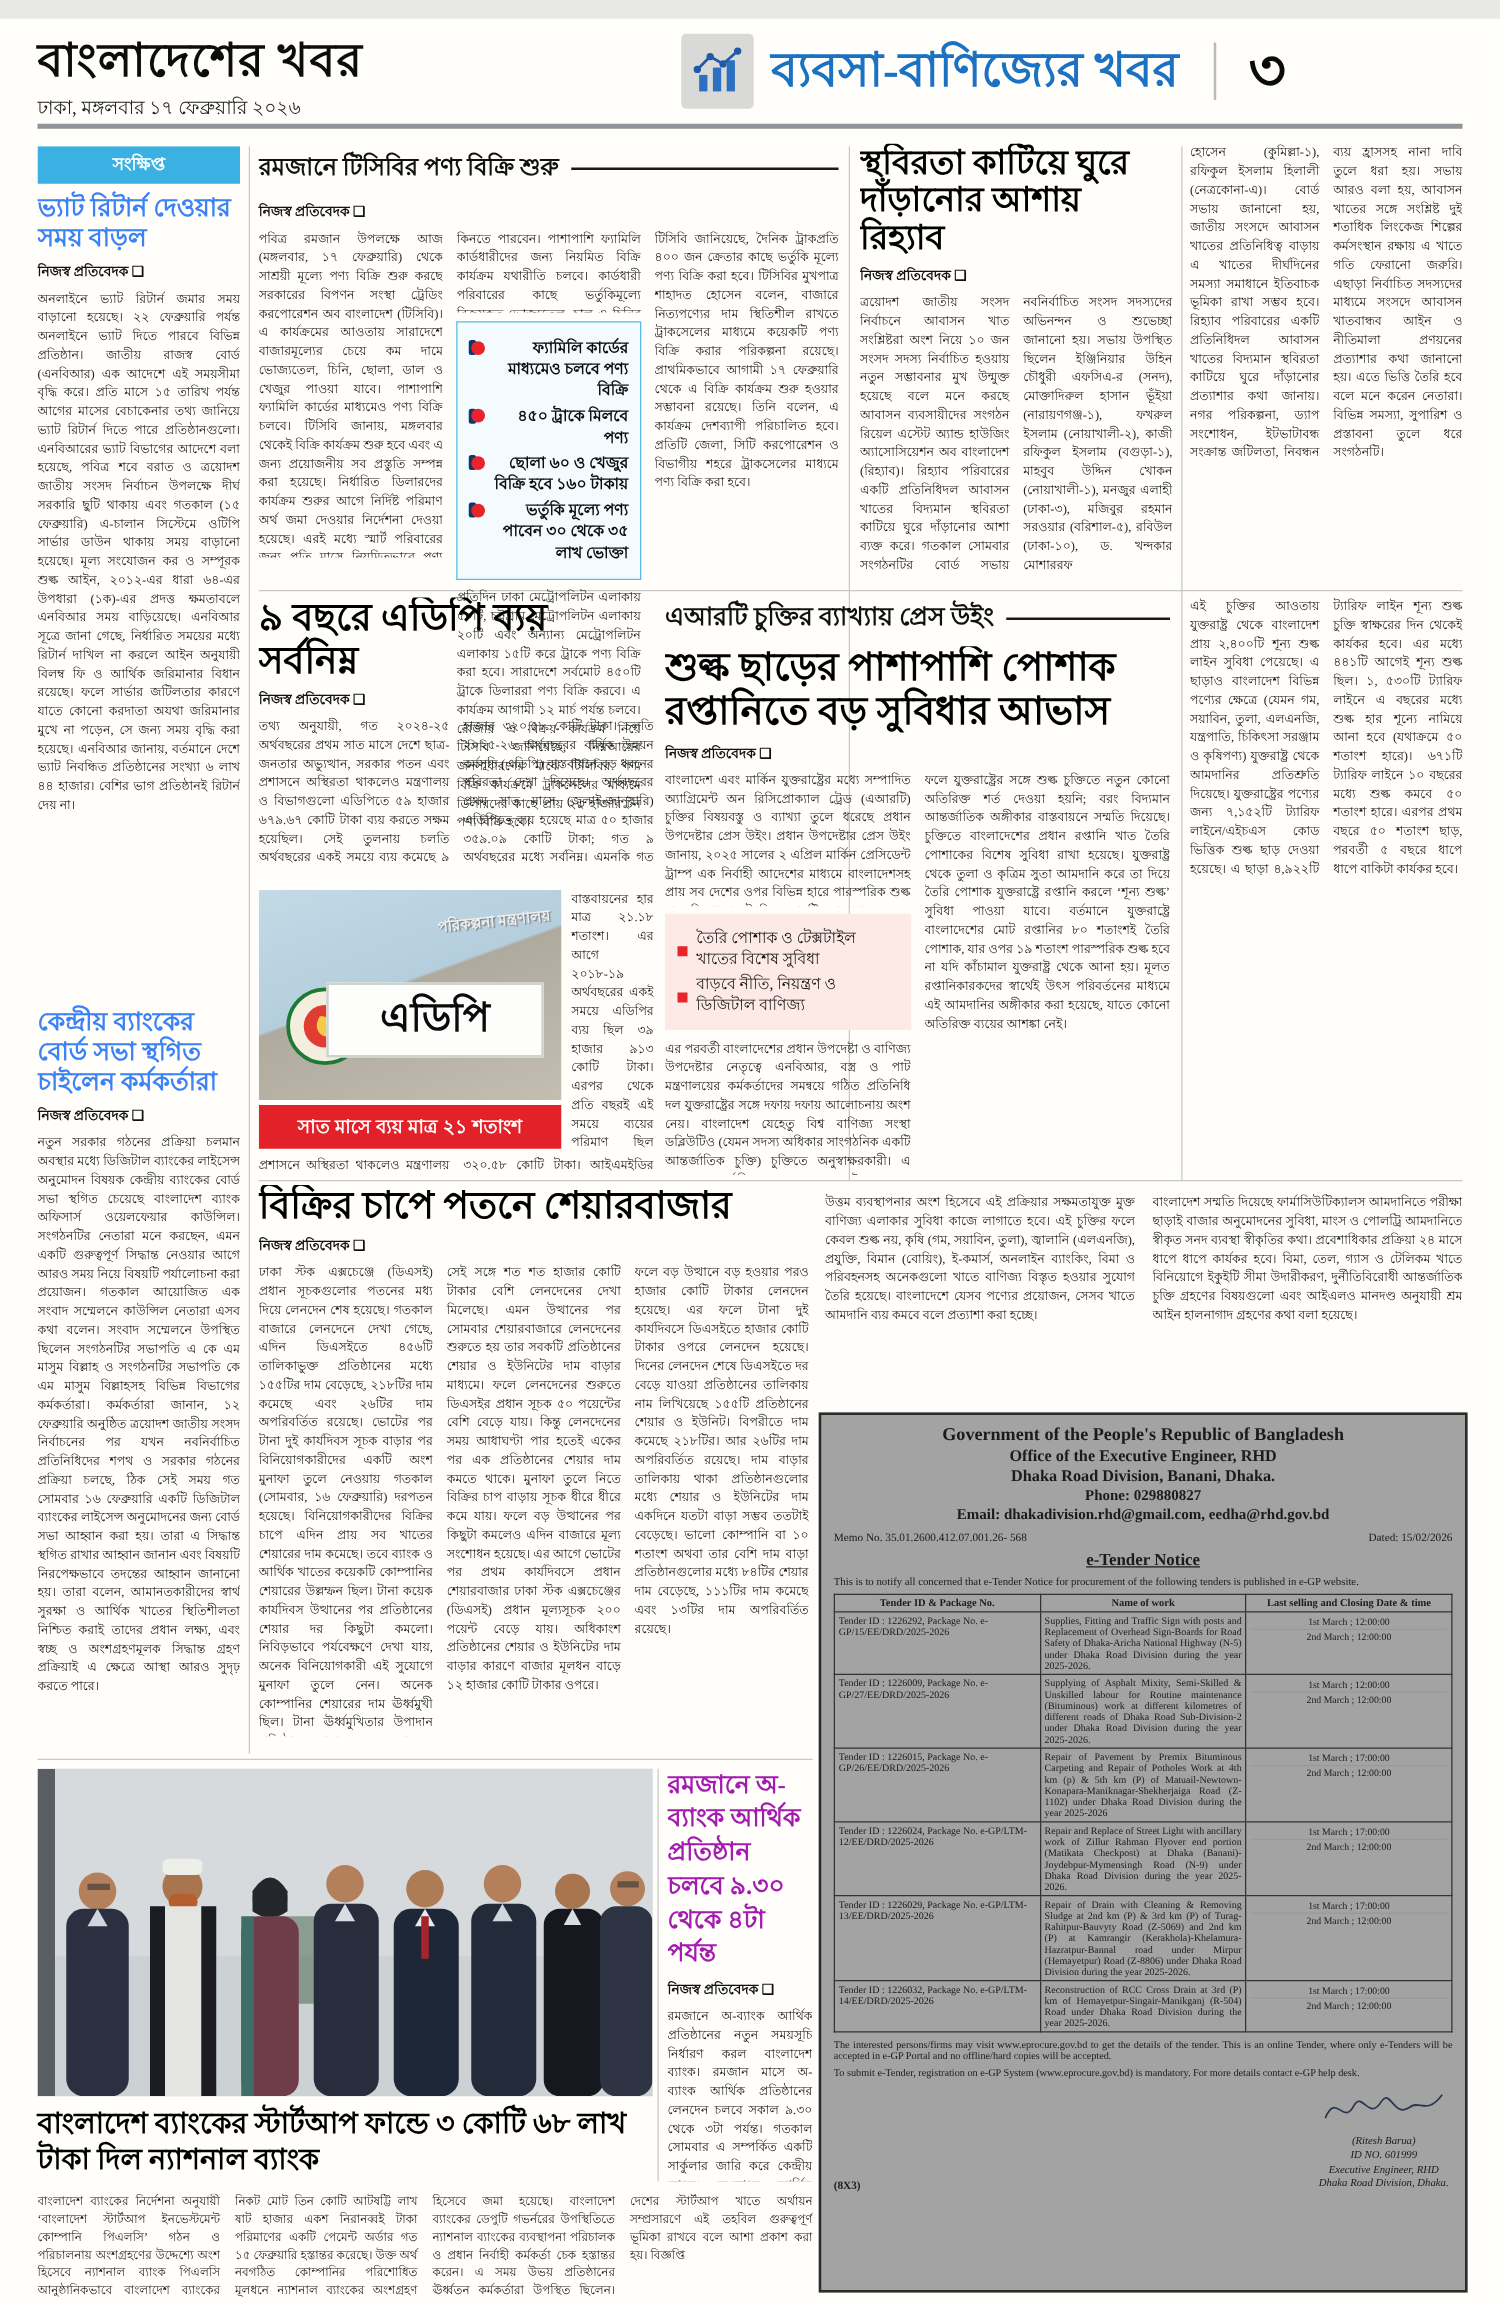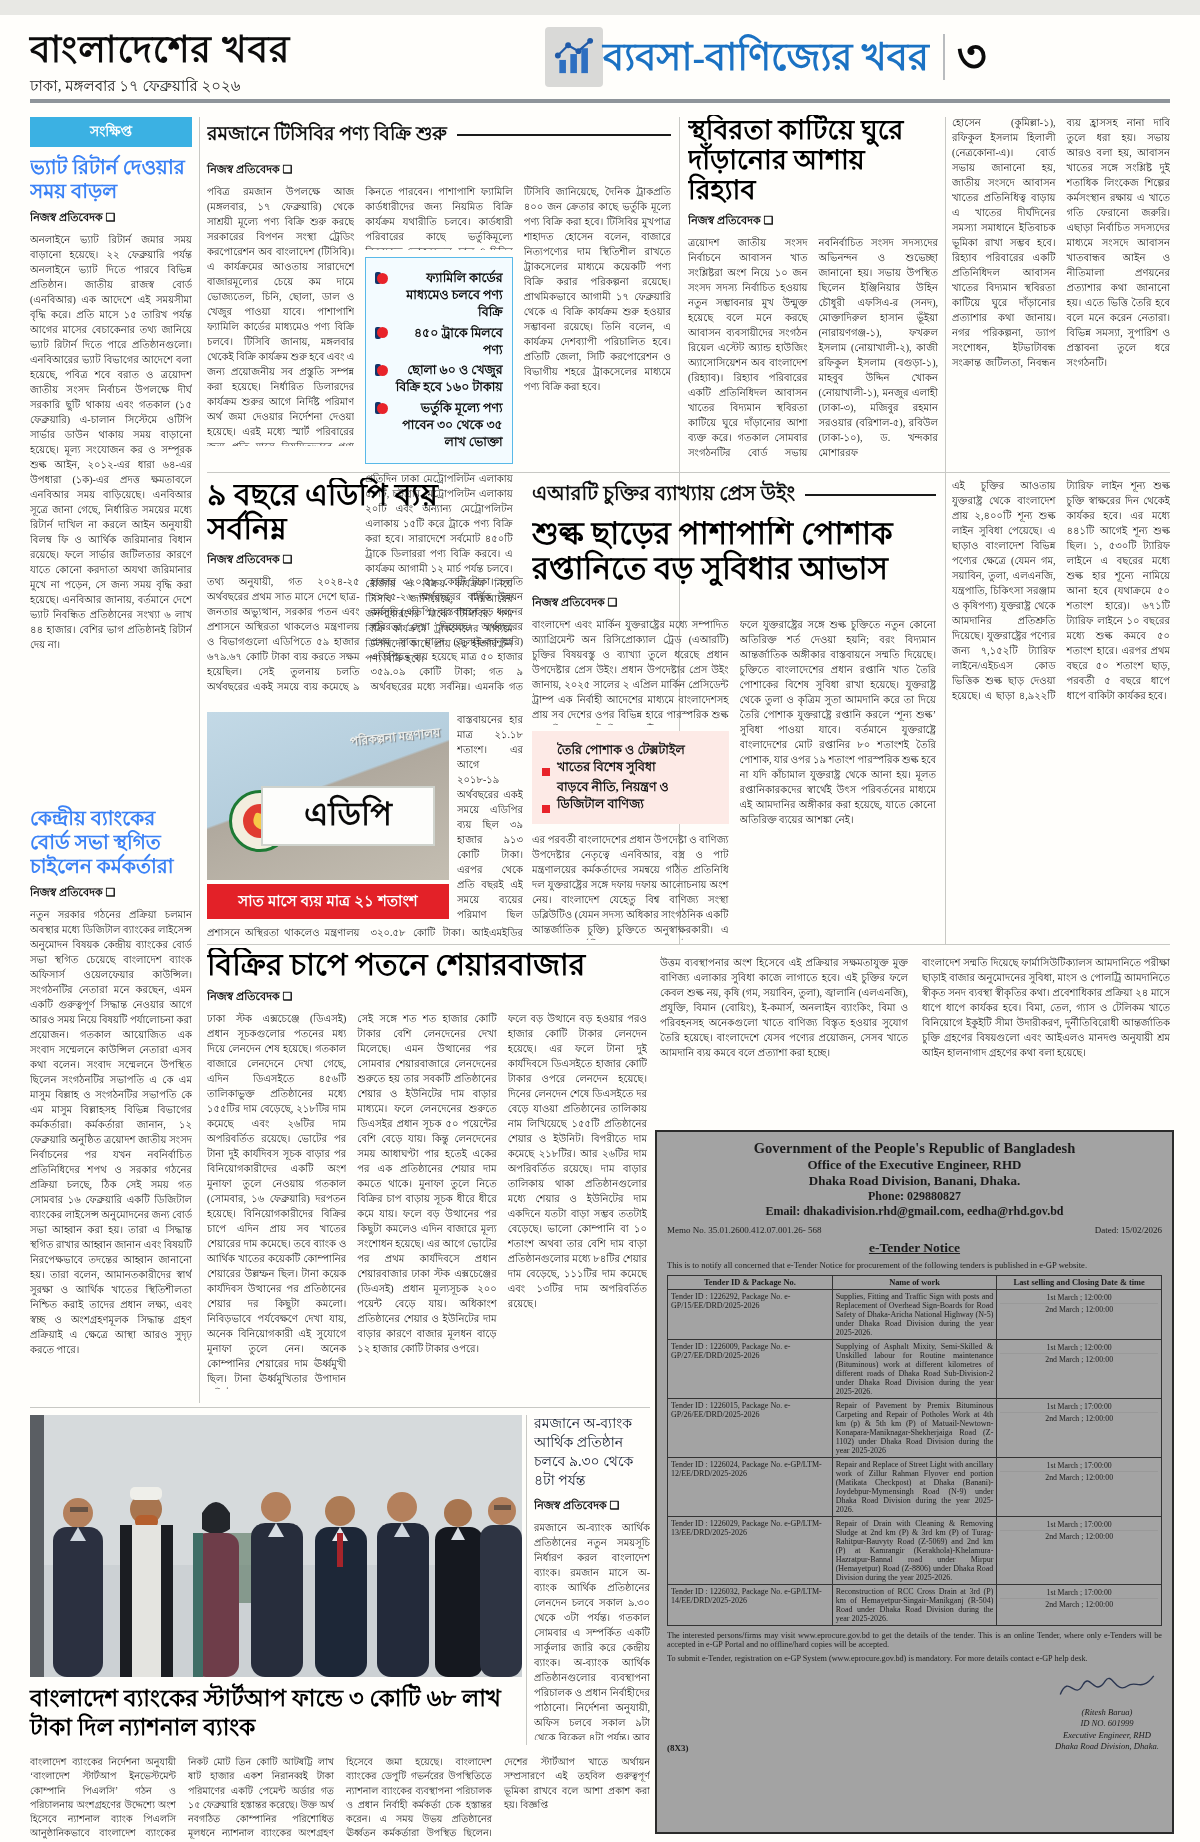--- a/index.html
+++ b/index.html
@@ -49,21 +49,21 @@
      display:flex;align-items:center;justify-content:center;font-size:32px;font-weight:900;color:#0a0a0a;}
   .adp-seal{position:absolute;left:22px;top:78px;width:56px;height:56px;border-radius:50%;
      background:#f3eede;border:3px solid #1d7a34;display:flex;align-items:center;justify-content:center;}
   .adp-seal .inner{width:34px;height:34px;border-radius:50%;background:#e03c31;display:flex;align-items:center;justify-content:center;}
   .adp-seal .map{width:15px;height:15px;background:#f7c948;border-radius:3px 8px 6px 9px;transform:rotate(18deg);}
   .adp-caption{background:#e32128;color:#fff;font-family:"Liberation Sans",sans-serif;
      font-size:15px;font-weight:bold;text-align:center;padding:5px 2px;margin-top:4px;}
 
   
   .pinkbox{background:#fdeae6;padding:8px 10px;margin:6px 0 8px 0;}
-  .pink-item{display:flex;gap:7px;align-items:flex-end;font-size:12.5px;font-weight:bold;color:#141414;margin:3px 0;line-height:1.35;}
+  .pink-item{display:flex;gap:7px;align-items:center;font-size:12.5px;font-weight:normal;color:#141414;margin:3px 0;line-height:1.35;}
   .pink-item .sq{flex:none;width:8px;height:8px;background:#e8232a;margin-top:4px;}
 
   
   #tender{border:2px solid #2b2b2b;background:#a3a3a3;padding:8px 10px;font-family:"Liberation Serif",serif;}
   .t-org1{font-size:14.5px;font-weight:bold;text-align:center;}
   .t-org2{font-size:13px;font-weight:bold;text-align:center;}
   .t-contact{font-size:12px;font-weight:bold;text-align:center;}
   .t-memo-row{display:flex;justify-content:space-between;font-size:9px;margin-top:6px;}
   .t-title{font-size:13.5px;font-weight:bold;text-align:center;text-decoration:underline;margin:5px 0 4px 0;}
   .t-intro{font-size:8.6px;margin-bottom:5px;}
@@ -75,36 +75,36 @@
   td.t-date{font-size:7.8px;width:74px;text-align:center;}
   td.t-date .d{border-bottom:1px solid #999;padding:1px 0;}
   td.t-date .d:last-child{border-bottom:none;}
   .t-note{font-size:8.2px;text-align:justify;margin-top:5px;}
   .t-signblock{display:flex;justify-content:space-between;align-items:flex-end;margin-top:6px;}
   .t-sign{text-align:center;font-size:8.6px;line-height:1.35;font-style:italic;}
   .t-8x3{font-size:9px;font-weight:bold;}
 
   
   #photo{background:#c9ced1;overflow:hidden;}
-  .nbfi-head{font-size:14px;font-weight:normal;line-height:1.35;color:#0f172a;}
+  .nbfi-head{font-size:20px;font-weight:bold;line-height:1.35;color:#a21caf;}
   .startup-head{font-size:23px;font-weight:bold;line-height:1.25;color:#000;}
   .cols4{column-count:4;column-gap:12px;}
   .cols2c{column-count:2;column-gap:11px;}
 </style>
 </head>
 <body>
 
 <div id="page">
 
   <div class="abs" style="left:30px;top:16px;">
     <div class="mast-title">বাংলাদেশের খবর</div>
     <div class="mast-date">ঢাকা, মঙ্গলবার ১৭ ফেব্রুয়ারি ২০২৬</div>
   </div>
 
-  <div class="abs" style="left:545px;top:12px;display:flex;align-items:flex-start;">
+  <div class="abs" style="left:545px;top:12px;display:flex;align-items:flex-start;gap:14px;">
     <div class="sec-iconbox">
       <svg width="44" height="44" viewBox="0 0 60 60">
         <rect x="10" y="34" width="9" height="18" fill="#2d6fc1"></rect>
         <rect x="25" y="26" width="9" height="26" fill="#2d6fc1"></rect>
         <rect x="40" y="18" width="9" height="34" fill="#2d6fc1"></rect>
         <polyline points="8,28 22,14 36,22 52,8" fill="none" stroke="#1f5aa8" stroke-width="3"></polyline>
         <circle cx="8" cy="28" r="4" fill="#1f5aa8"></circle>
           <circle cx="22" cy="14" r="4" fill="#1f5aa8"></circle>
         <circle cx="36" cy="22" r="4" fill="#1f5aa8"></circle>
           <circle cx="52" cy="8" r="4" fill="#1f5aa8"></circle>

